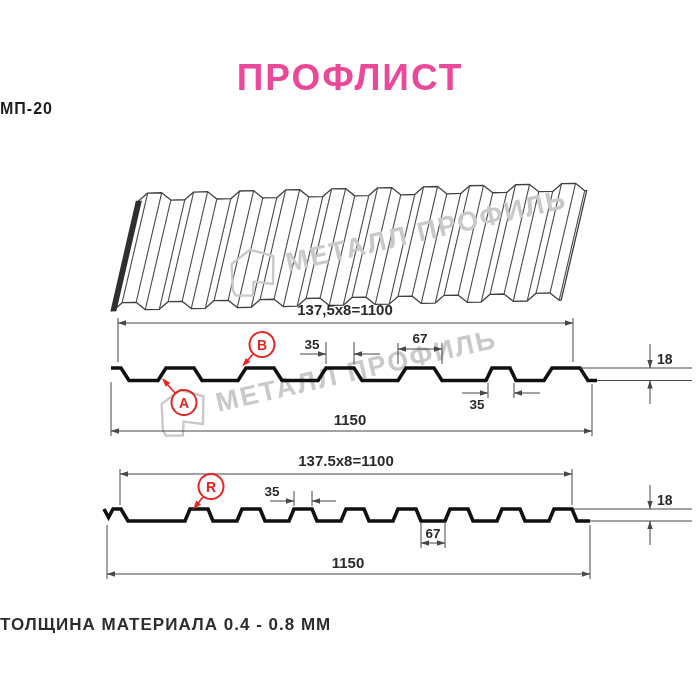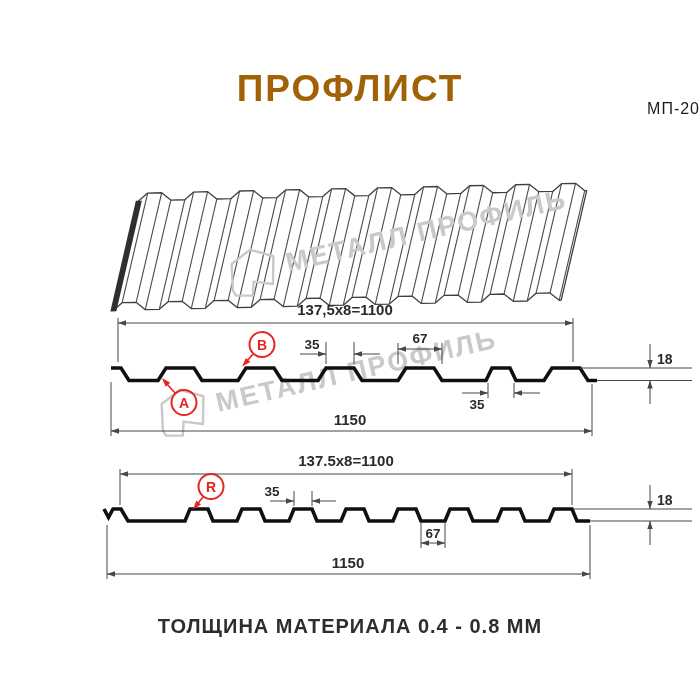--- a/index.html
+++ b/index.html
@@ -1,23 +1,23 @@
 <!DOCTYPE html>
 <html><head>
 <meta charset="utf-8">
 <style>
   html,body{margin:0;padding:0;background:#fff;}
   .stage{position:relative;width:700px;height:700px;background:#ffffff;overflow:hidden;
          font-family:"Liberation Sans",sans-serif;}
-  .title{position:absolute;top:68px;left:0;width:100%;text-align:center;
-         font-size:37px;font-weight:800;letter-spacing:2px;color:#a16207;}
-  .subtitle{position:absolute;top:100px;left:0;width:100%;text-align:right;
-         font-size:16px;font-weight:400;letter-spacing:1px;color:#1d1d1d;}
-  .footer{position:absolute;top:615px;left:0;width:100%;text-align:center;
-         font-size:20px;font-weight:600;letter-spacing:1px;color:#2d2d2d;}
+  .title{position:absolute;top:57px;left:0;width:100%;text-align:center;
+         font-size:37px;font-weight:800;letter-spacing:2px;color:#ec4899;}
+  .subtitle{position:absolute;top:100px;left:0;width:100%;text-align:left;
+         font-size:16px;font-weight:700;letter-spacing:1px;color:#1d1d1d;}
+  .footer{position:absolute;top:615px;left:0;width:100%;
+         font-size:17px;font-weight:600;letter-spacing:1px;color:#2d2d2d;}
   .layer{position:absolute;left:0;top:12px;}
   .wm{position:absolute;display:flex;align-items:center;gap:8px;
       transform:rotate(-13deg);transform-origin:left center;color:#c9c9c9;z-index:2;}
   .wm-text{font-size:27px;font-weight:700;letter-spacing:2px;white-space:nowrap;}
   .wm1{left:222px;top:252px;}
   .wm2{left:152px;top:392px;}
   svg{display:block;}
   .z1{z-index:1}.z3{z-index:3}
 </style>
 </head>

